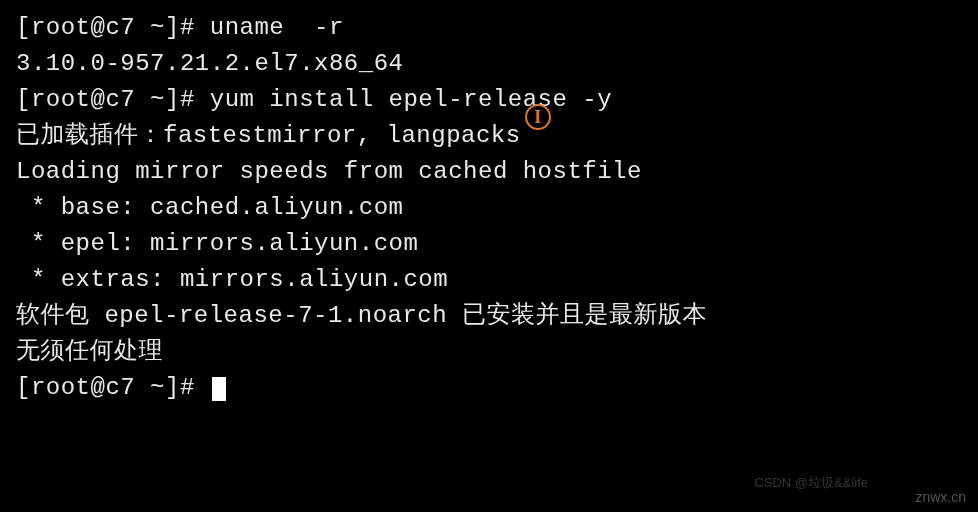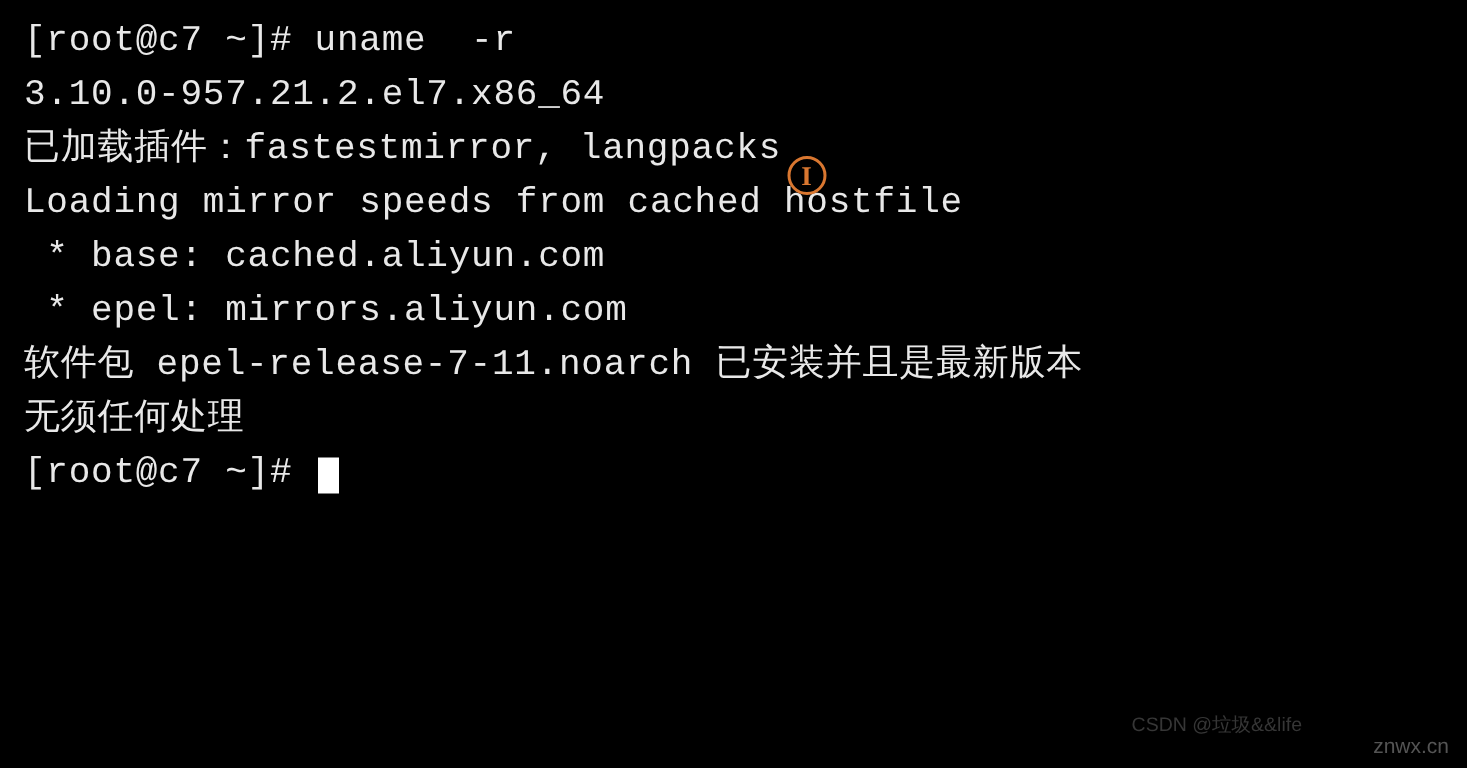--- a/index.html
+++ b/index.html
@@ -76,25 +76,27 @@
       letter-spacing: 0;
       text-align: center;
     }
   </style>
 </head>
 <body>
 
 <div id="terminal">
     <div class="line"><span class="prompt">[root@c7 ~]# </span><span class="cmd">uname  -r</span></div>
     <div class="line">3.10.0-957.21.2.el7.x86_64</div>
+    <div class="line"><span class="prompt">[root@c7 ~]# </span><span class="cmd">yum install epel-release -y</span></div>
     <div class="line">已加载插件：fastestmirror, langpacks</div>
     <div class="line">Loading mirror speeds from cached hostfile</div>
     <div class="line"> * base: cached.aliyun.com</div>
     <div class="line"> * epel: mirrors.aliyun.com</div>
-    <div class="line">软件包 epel-release-7-11.noarch 已安装并且是最新版本</div>
+    <div class="line"> * extras: mirrors.aliyun.com</div>
+    <div class="line">软件包 epel-release-7-1.noarch 已安装并且是最新版本</div>
     <div class="line">无须任何处理</div>
     <div class="line"><span class="prompt">[root@c7 ~]# </span><span class="cmd"></span><span class="cursor-block"></span></div>
   </div>
 
 <div class="text-cursor"></div>
 
 <div class="watermark2">CSDN @垃圾&amp;&amp;life</div>
 <div class="watermark1">znwx.cn</div>
 
 </body></html>

